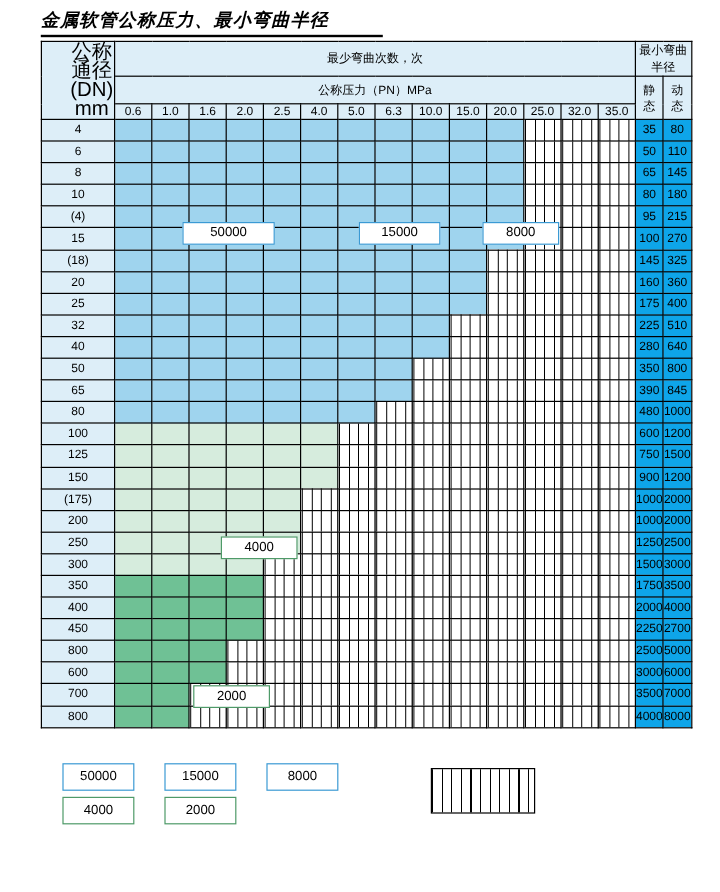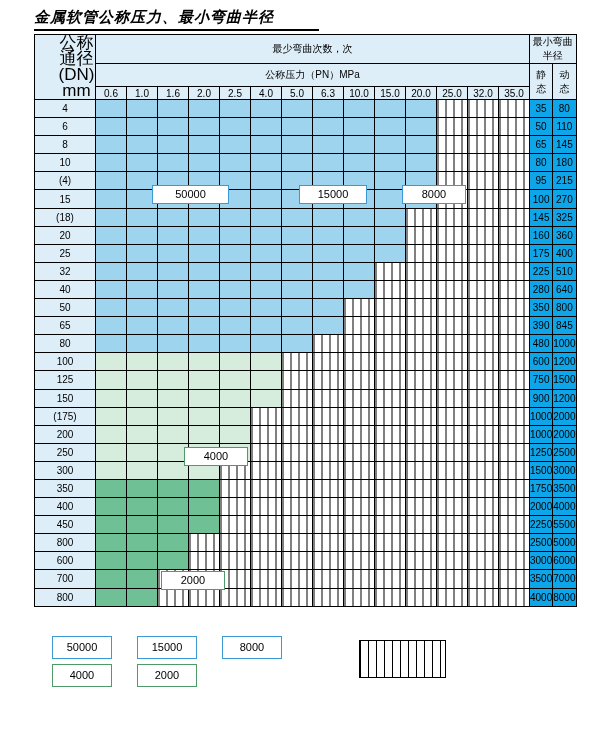--- a/index.html
+++ b/index.html
@@ -578,21 +578,21 @@
           <td class="pn-col c-hatch"></td>
           <td class="pn-col c-hatch"></td>
           <td class="pn-col c-hatch"></td>
           <td class="pn-col c-hatch"></td>
           <td class="pn-col c-hatch"></td>
           <td class="pn-col c-hatch"></td>
           <td class="pn-col c-hatch"></td>
           <td class="pn-col c-hatch"></td>
           <td class="pn-col c-hatch"></td>
           <td class="rad-col radius">2250</td>
-          <td class="rad-col radius">5500</td>
+          <td class="rad-col radius">2700</td>
         </tr>
         <tr class="row-h">
           <td class="hdr dn-col">800</td>
           <td class="pn-col c-green"></td>
           <td class="pn-col c-green"></td>
           <td class="pn-col c-green"></td>
           <td class="pn-col c-hatch"></td>
           <td class="pn-col c-hatch"></td>
           <td class="pn-col c-hatch"></td>
           <td class="pn-col c-hatch"></td>

